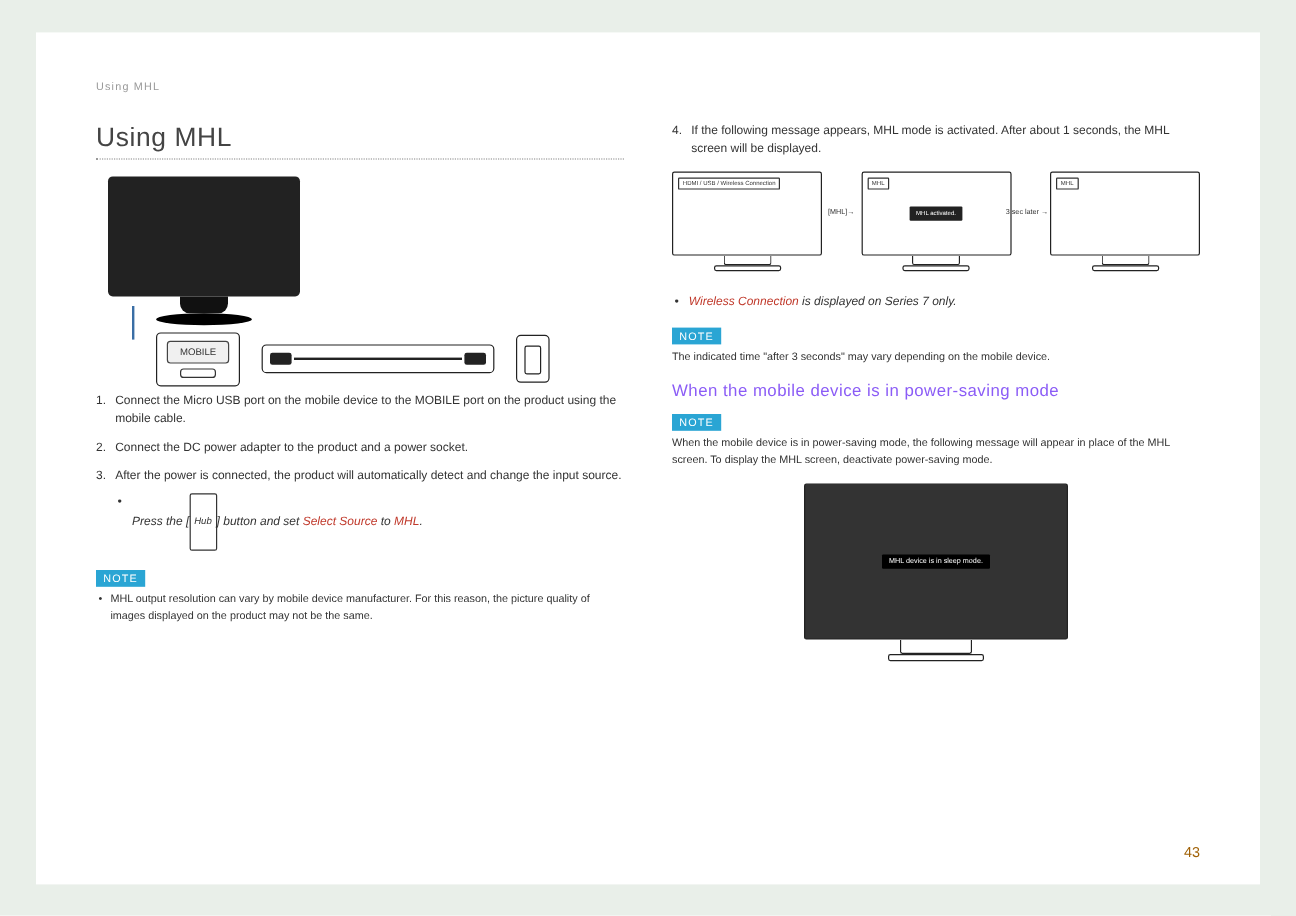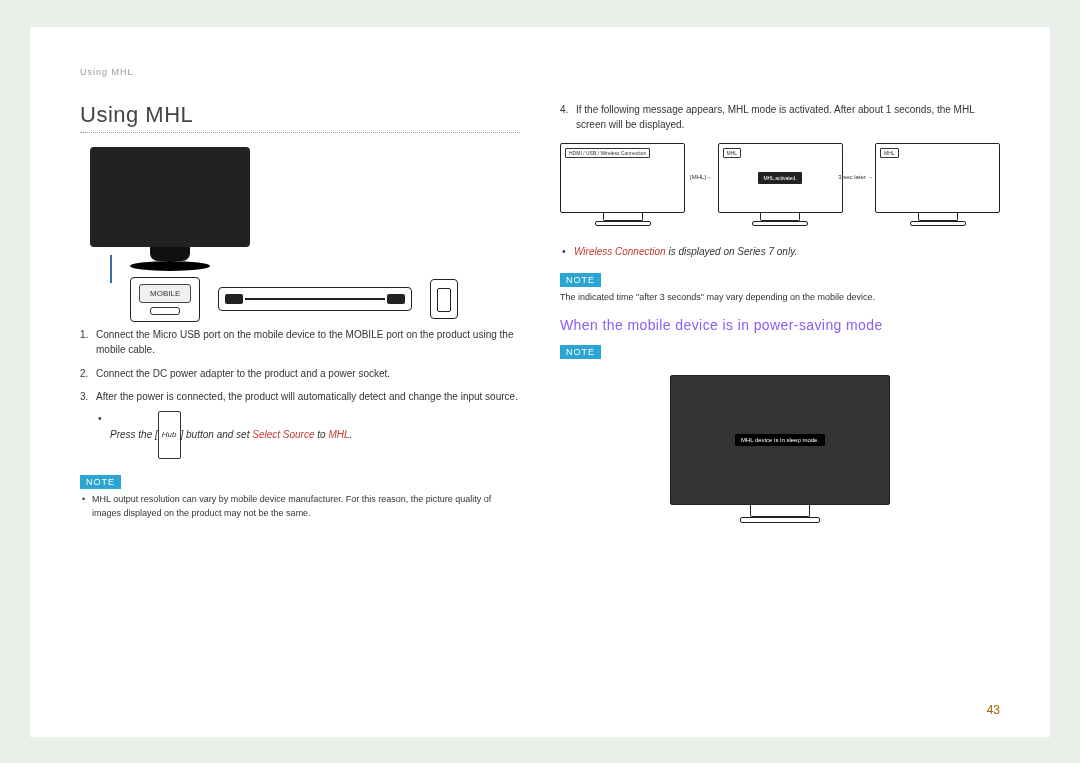--- a/index.html
+++ b/index.html
@@ -145,20 +145,21 @@
           <span class="red">Wireless Connection</span><span> is displayed on Series 7 only.</span>
         </li>
       </ul>
 
       <div class="note-badge">NOTE</div>
       <div class="note-text">The indicated time "after 3 seconds" may vary depending on the mobile device.</div>
 
       <h2>When the mobile device is in power-saving mode</h2>
 
       <div class="note-badge">NOTE</div>
+      <div class="note-text">When the mobile device is in power-saving mode, the following message will appear in place of the MHL screen. To display the MHL screen, deactivate power-saving mode.</div>
 
       <div class="sleep-mon-wrap">
         <div class="sleep-mon">
           <div class="sleep-screen">
             <div class="dark">MHL device is in sleep mode.</div>
           </div>
           <div class="sleep-stand"></div>
             <div class="sleep-base"></div>
         </div>
       </div>

